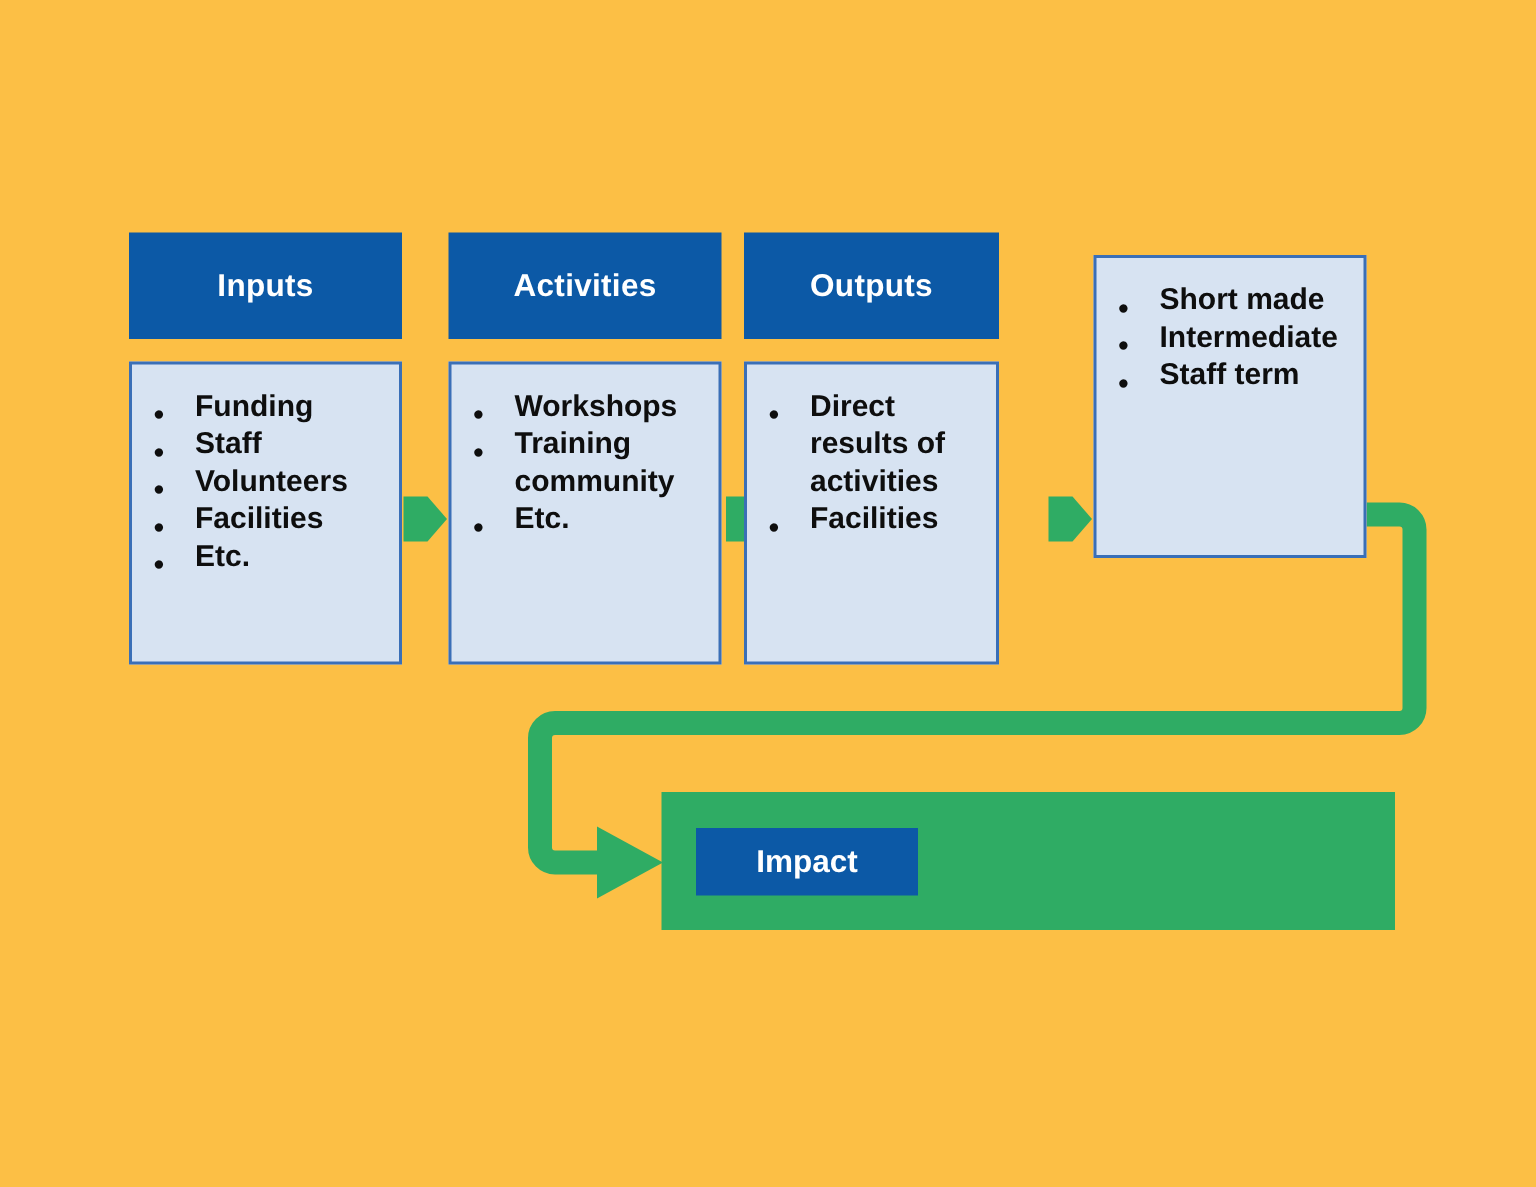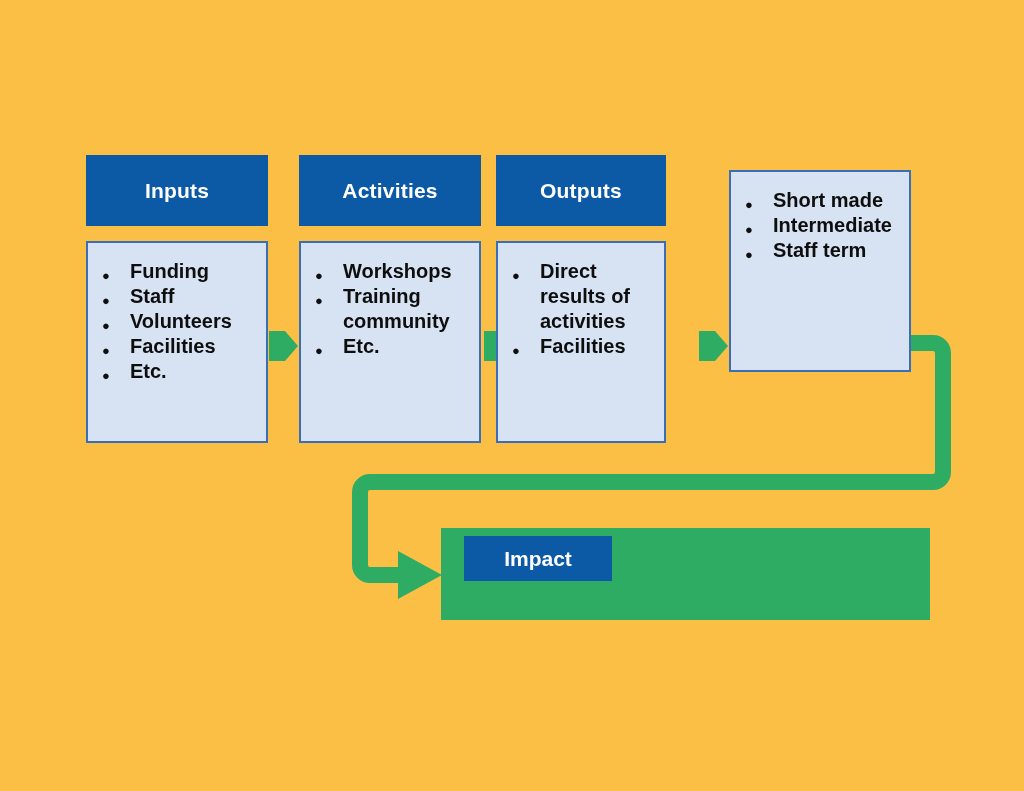--- a/index.html
+++ b/index.html
@@ -84,21 +84,21 @@
     left: 441px;
     top: 528px;
     width: 489px;
     height: 92px;
     background: var(--green);
     z-index: 2;
   }
   .impact-label {
     position: absolute;
     left: 23px;
-    top: 8px;
+    top: 24px;
     width: 148px;
     height: 45px;
     background: var(--header-blue);
     color: var(--header-text);
     font-size: 21px;
     font-weight: bold;
     display: flex;
     align-items: center;
     justify-content: center;
   }

